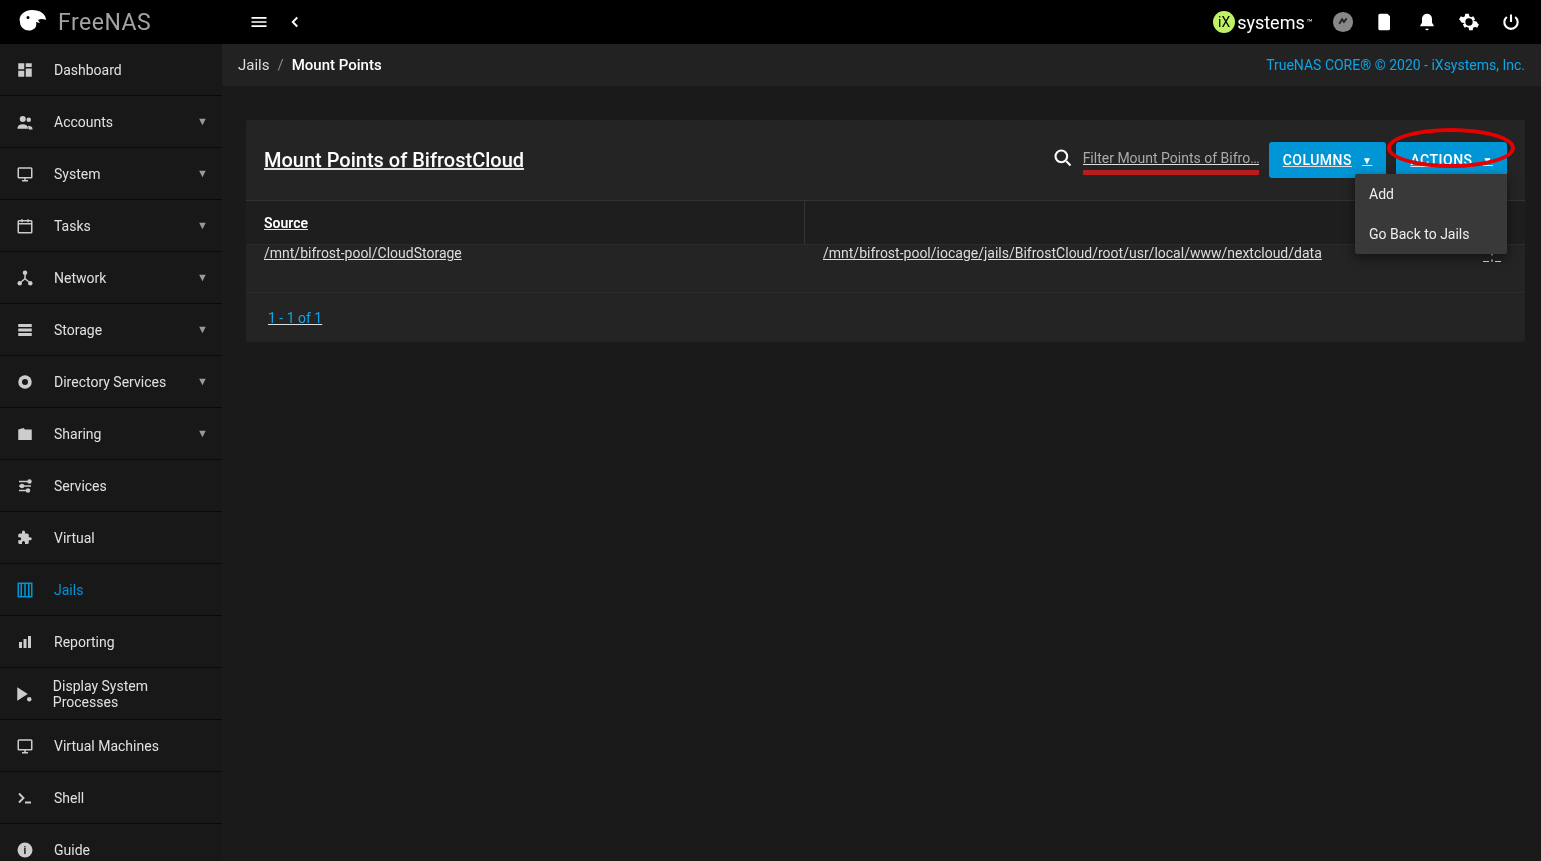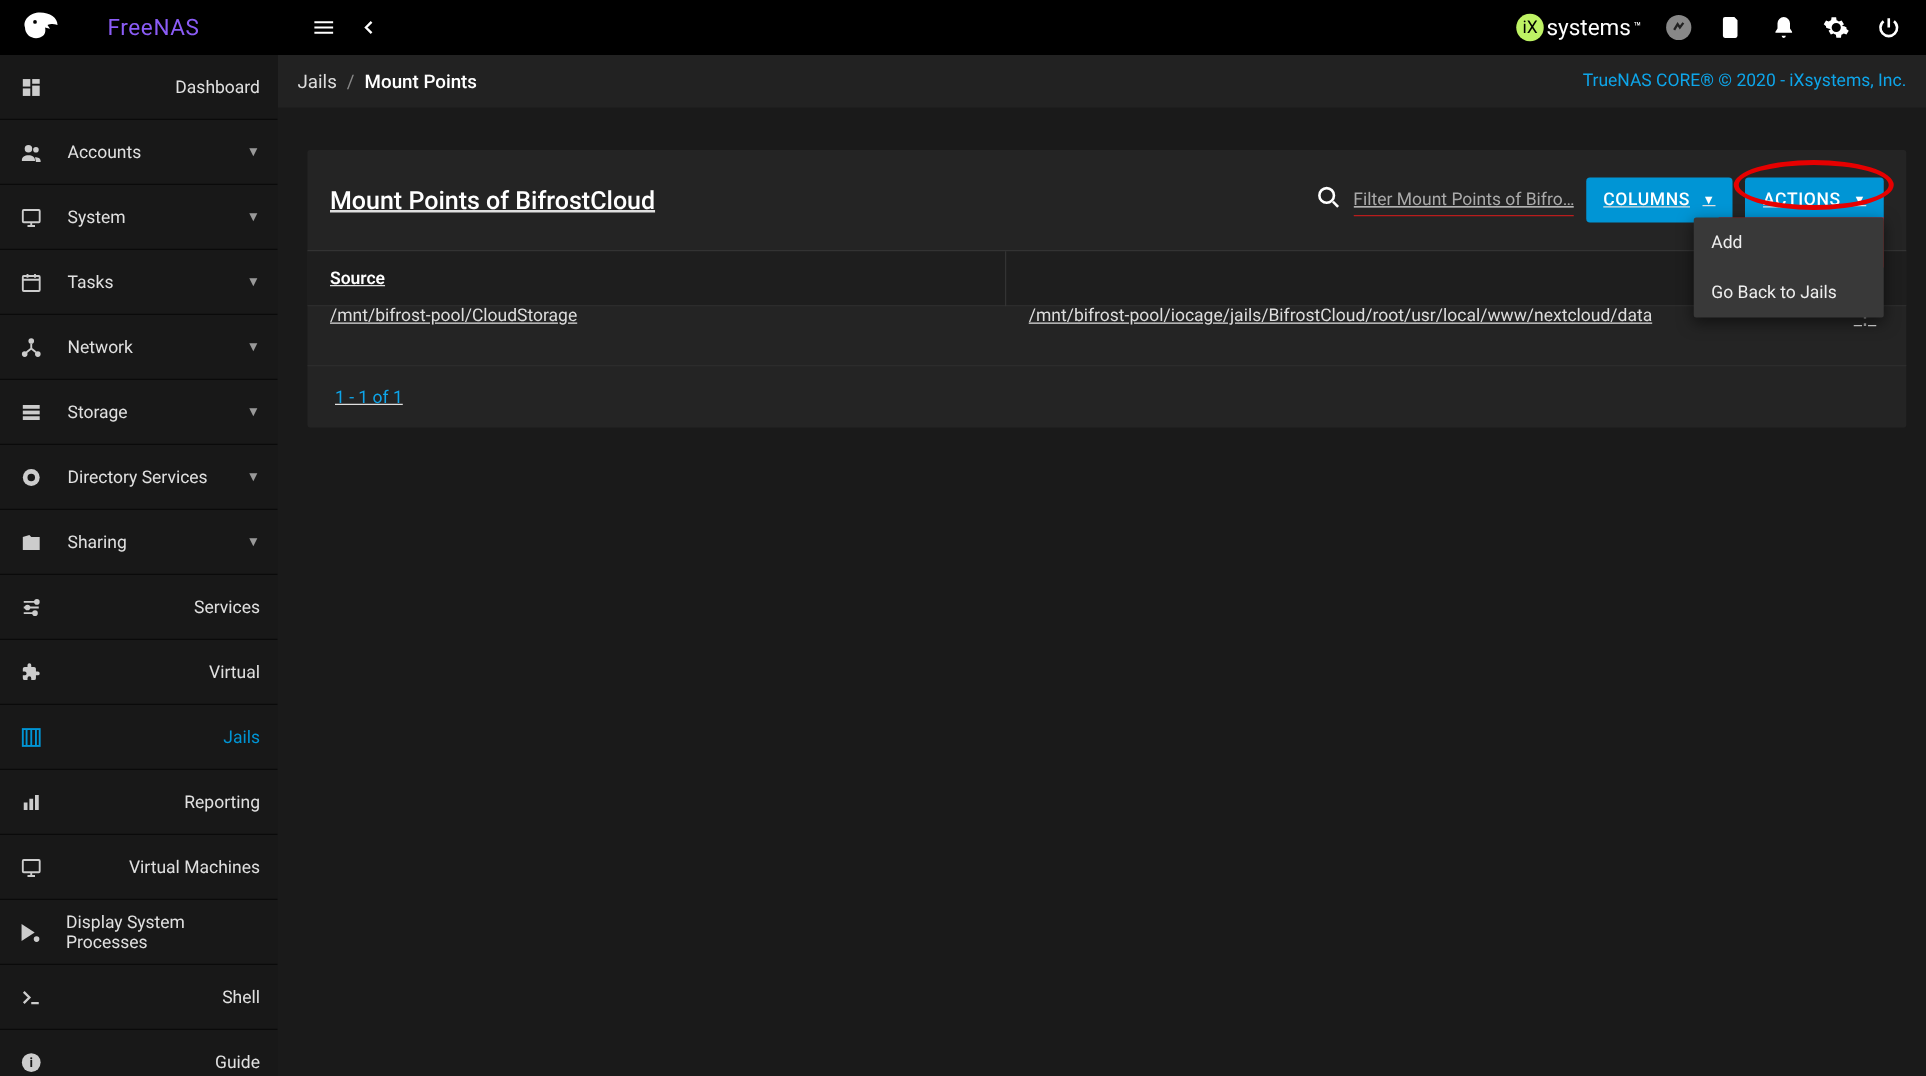--- a/index.html
+++ b/index.html
@@ -1,46 +1,46 @@
 <!DOCTYPE html>
 <html><head>
 <meta charset="utf-8">
 <style>
 * { margin:0; padding:0; box-sizing:border-box; font-family:Roboto,Arial,sans-serif; }
 body { background:#1a1a1a; color:#e0e0e0; width:1541px; height:861px; overflow:hidden; }
 .topbar { height:44px; background:#000; display:flex; align-items:center; padding:0 10px; }
 .logo-area { width:212px; display:flex; align-items:center; gap:8px; padding-left:6px; }
 .logo-area svg { flex-shrink:0; }
-.logo-text { color:#8b5cf6; font-size:18px; font-weight:400; letter-spacing:0.5px;margin-left:28px; }
+.logo-text { color:#a3a3a3; font-size:23px; font-weight:400; letter-spacing:0.5px; }
 .topbar-left { display:flex; align-items:center; gap:12px; margin-left:25px; }
 .topbar-icon { width:24px; height:24px; display:flex; align-items:center; justify-content:center; color:#fff; cursor:pointer; }
 .topbar-right { margin-left:auto; display:flex; align-items:center; gap:18px; padding-right:8px; }
 .ix-logo { display:flex; align-items:center; color:#fff; font-size:18px; gap:2px; }
 .ix-circle { width:22px; height:22px; border-radius:50%; background:#bef264; color:#000; display:flex; align-items:center; justify-content:center; font-size:14px; font-weight:normal; }
 .content-row { display:flex; height:817px; }
 .sidebar { width:222px; background:#181818; overflow-y:auto; }
 .sidebar::-webkit-scrollbar { width:6px; }
 .sidebar::-webkit-scrollbar-thumb { background:#444; }
-.sb-item { height:52px; display:flex; align-items:center; padding:0 14px; border-bottom:1px solid #0a0a0a; cursor:pointer; color:#e0e0e0; font-size:14px; gap:18px; position:relative;justify-content:space-between; }
+.sb-item { height:52px; display:flex; align-items:center; padding:0 14px; border-bottom:1px solid #0a0a0a; cursor:pointer; color:#e0e0e0; font-size:14px; gap:18px; position:relative; }
 .sb-item.active { color:#0095d5; }
 .sb-item .sb-expand { margin-left:auto; font-size:11px; color:#999; }
 .sb-icon { width:22px; display:flex; justify-content:center; font-size:18px; }
 .main { flex:1; background:#1a1a1a; display:flex; flex-direction:column; }
 .breadcrumb-bar { height:42px; background:#222; display:flex; align-items:center; padding:0 16px; font-size:15px; }
 .breadcrumb-bar a { color:#ddd; text-decoration:none; }
 .breadcrumb-bar .sep { margin:0 8px; color:#888; }
 .breadcrumb-bar .current { color:#fff; font-weight:500; }
 .copyright { margin-left:auto; color:#0ea5e9; font-size:14px; }
 .card { margin:34px 16px 0 24px; background:#242424; border-radius:2px; position:relative;text-decoration:underline; }
 .card-header { display:flex; align-items:center; padding:22px 18px 22px 18px; }
 .card-title { color:#fff; font-size:20px; font-weight:500; }
 .card-actions { margin-left:auto; display:flex; align-items:center; gap:10px; }
 .search-wrap { display:flex; align-items:center; gap:10px; }
 .search-icon { color:#fff; font-size:20px; }
-.search-input { background:transparent; border:none; border-bottom:1px solid #b91c1c; color:#ccc; font-size:14px; width:176px; padding:4px 0; outline:none; }
+.search-input { background:transparent; border:none; border-bottom:5px solid #b91c1c; color:#ccc; font-size:14px; width:176px; padding:4px 0; outline:none; }
 .search-input::placeholder { color:#aaa; }
 .btn { background:#0095d5; color:#fff; border:none; height:36px; padding:0 14px; border-radius:3px; font-size:14px; font-weight:500; display:flex; align-items:center; gap:10px; cursor:pointer; letter-spacing:0.5px; }
 .btn .tri { font-size:10px; }
 .table-header { display:flex; background:#1e1e1e; height:44px; align-items:center; padding:0 18px; font-size:14px; font-weight:600; color:#fff; border-top:1px solid #333; }
 .col-source { width:540px; }
 .col-dest { flex:1; }
 .table-sep { width:1px; background:#333; height:44px; margin-right:18px; }
 .table-row { display:flex; align-items:flex-start; height:48px; padding:0 18px; font-size:14px; color:#ddd; border-top:1px solid #2c2c2c; }
 .row-menu { margin-left:auto; color:#aaa; cursor:pointer; padding:0 6px; font-size:18px; line-height:1; }
 .table-footer { height:50px; display:flex; align-items:center; padding:0 22px; font-size:14px; color:#0ea5e9; border-top:1px solid #2c2c2c; }
@@ -226,35 +226,35 @@
           <svg width="18" height="18" viewBox="0 0 24 24" fill="#ccc">
             <rect x="4" y="12" width="4" height="8"></rect>
             <rect x="10" y="8" width="4" height="12"></rect>
             <rect x="16" y="4" width="4" height="16"></rect>
           </svg>
         </span>
         <span>Reporting</span>
       </div>
     <div class="sb-item">
         <span class="sb-icon">
+          <svg width="18" height="18" viewBox="0 0 24 24" fill="#ccc">
+            <path d="M3 3l14 9-14 9V3z"></path>
+            <circle cx="19" cy="19" r="3" fill="#ccc"></circle>
+          </svg>
+        </span>
+        <span>Display System Processes</span>
+      </div>
+    <div class="sb-item">
+        <span class="sb-icon">
           <svg width="18" height="18" viewBox="0 0 24 24" fill="none" stroke="#ccc" stroke-width="2">
             <rect x="3" y="4" width="18" height="13" rx="1"></rect>
             <path d="M8 21h8M12 17v4"></path>
           </svg>
         </span>
         <span>Virtual Machines</span>
-      </div>
-    <div class="sb-item">
-        <span class="sb-icon">
-          <svg width="18" height="18" viewBox="0 0 24 24" fill="#ccc">
-            <path d="M3 3l14 9-14 9V3z"></path>
-            <circle cx="19" cy="19" r="3" fill="#ccc"></circle>
-          </svg>
-        </span>
-        <span>Display System Processes</span>
       </div>
     <div class="sb-item">
         <span class="sb-icon">
           <svg width="18" height="18" viewBox="0 0 24 24" fill="none" stroke="#ccc" stroke-width="2.5">
             <path d="M4 6l6 6-6 6M12 18h8"></path>
           </svg>
         </span>
         <span>Shell</span>
       </div>
     <div class="sb-item">

